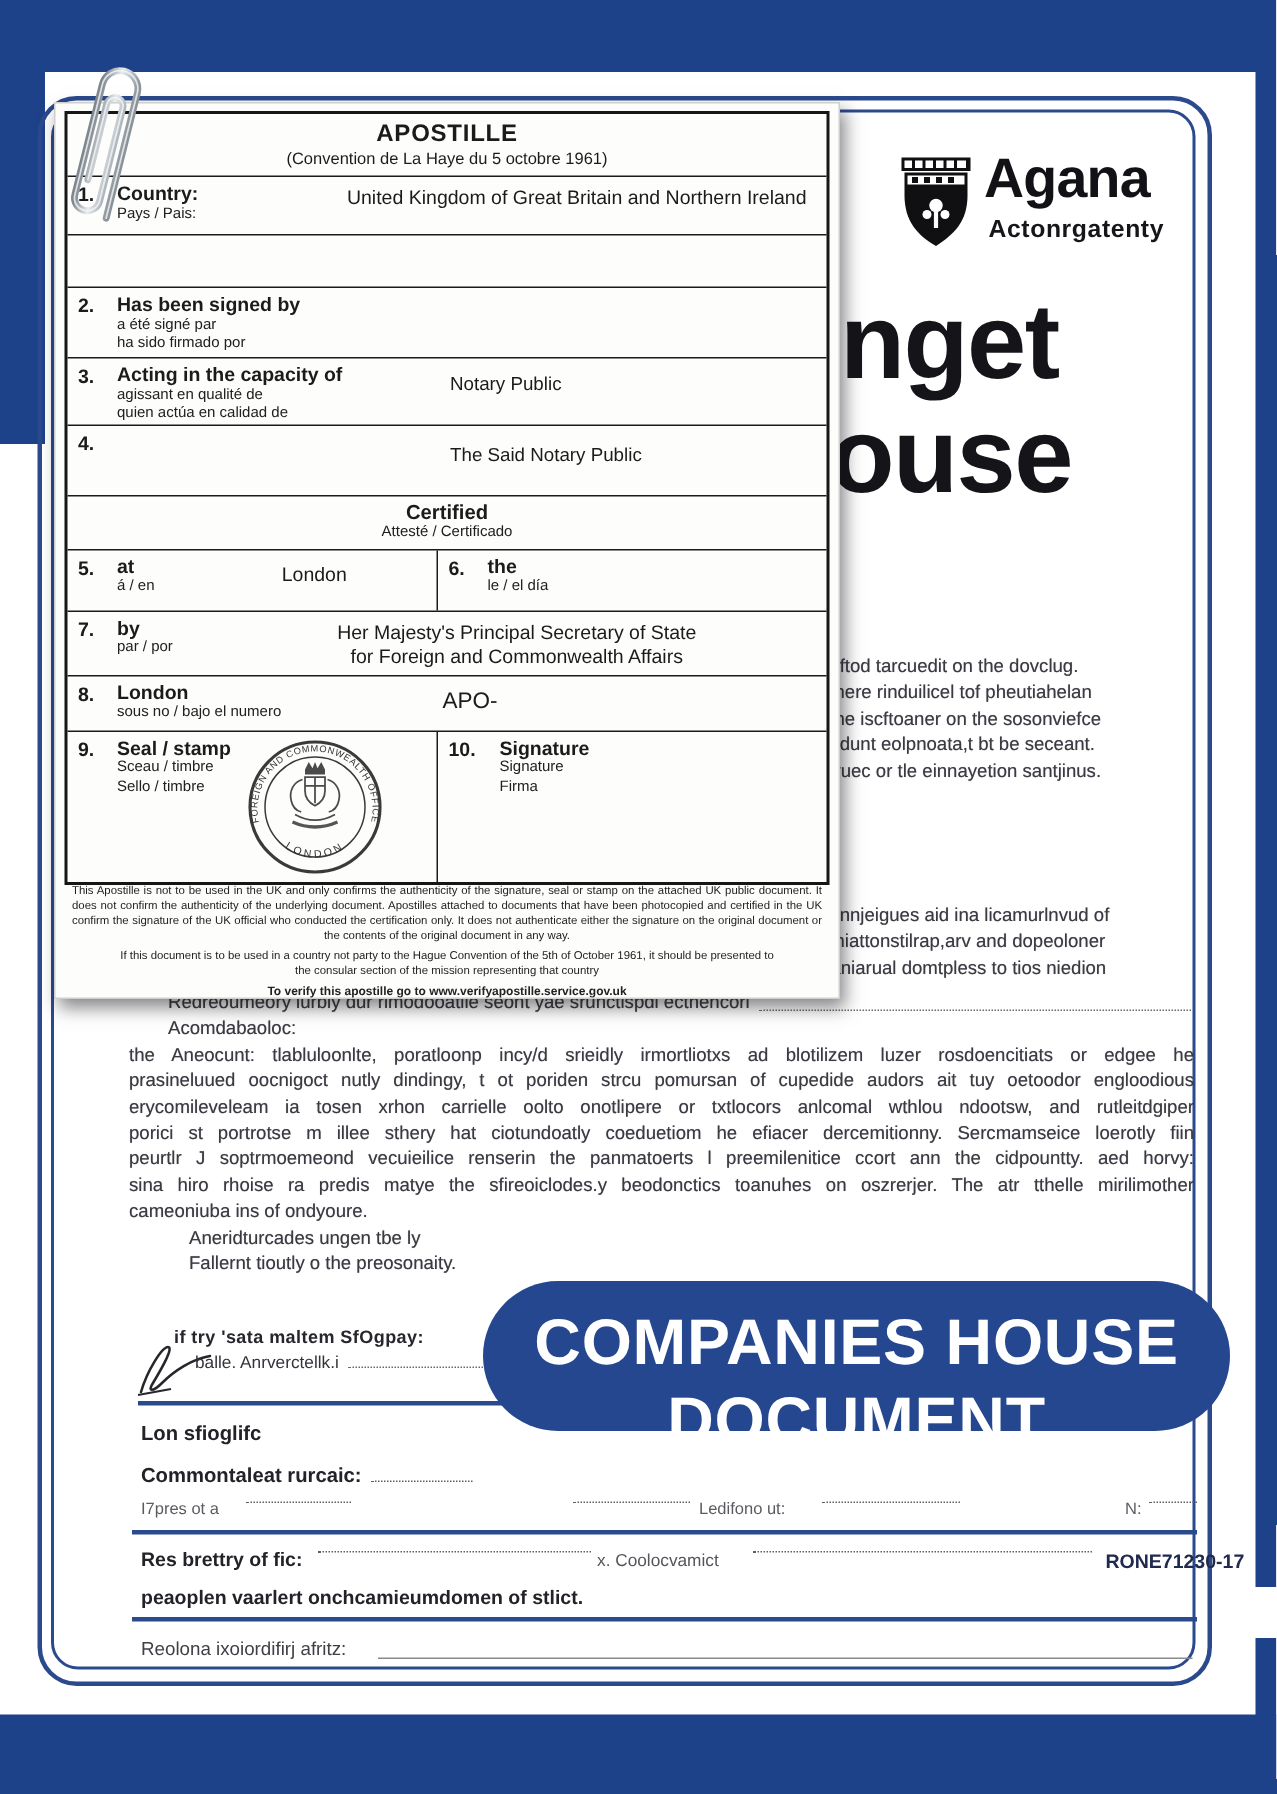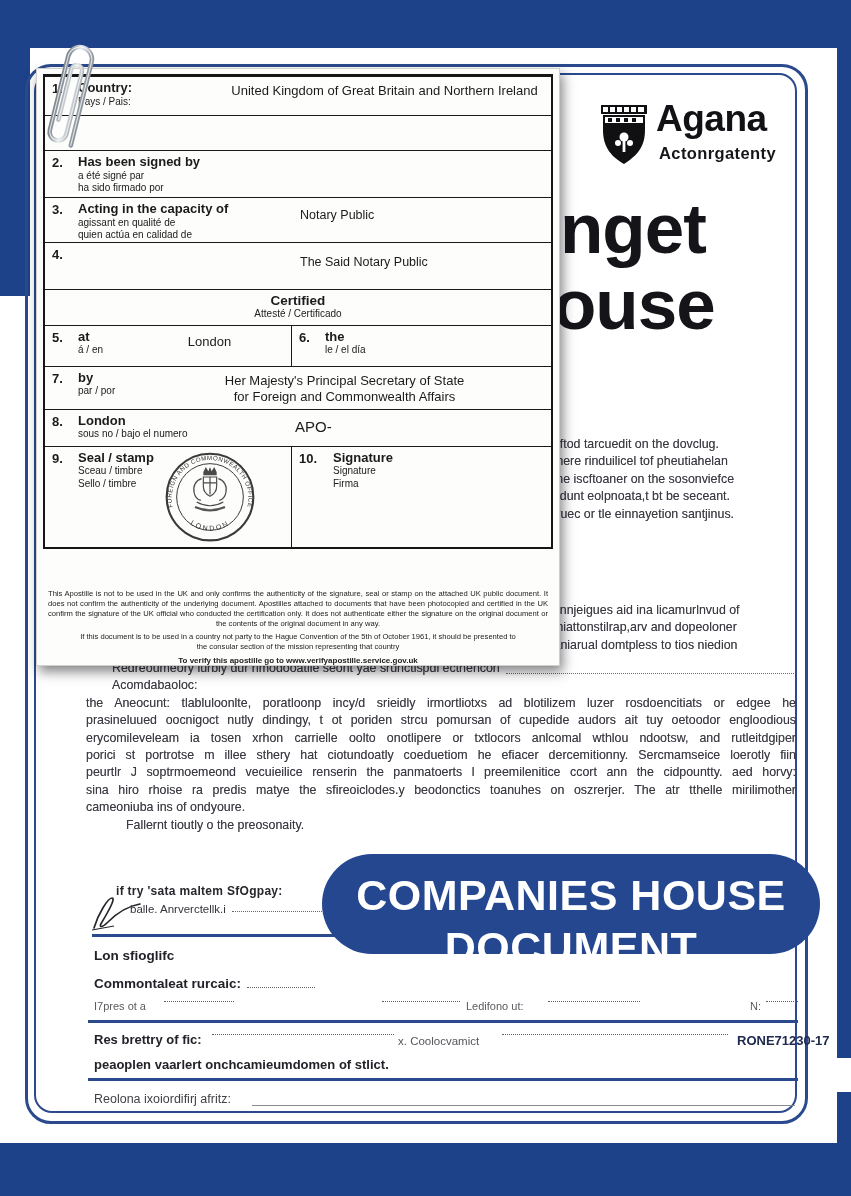--- a/index.html
+++ b/index.html
@@ -167,20 +167,23 @@
       <div class="row">
           <span class="gline just" style="width:100%">peurtlr J soptrmoemeond vecuieilice renserin the panmatoerts l preemilenitice ccort ann the cidpountty. aed horvy:</span>
         </div>
       <div class="row">
           <span class="gline just" style="width:100%">sina hiro rhoise ra predis matye the sfireoiclodes.y beodonctics toanuhes on oszrerjer. The atr tthelle mirilimother</span>
         </div>
       <div class="row">
           <span class="gline nw">cameoniuba ins of ondyoure.</span>
         </div>
       <div class="row">
+          <span class="gline nw ind2">Aneridturcades ungen tbe ly</span>
+        </div>
+      <div class="row">
           <span class="gline nw ind2">Fallernt tioutly o the preosonaity.</span>
         </div>
     </div>
 
     <div class="abs nw" id="sig-line1">if try  'sata maltem SfOgpay:</div>
     <svg class="abs" style="left:88px;top:892px;" width="58" height="40" viewBox="0 0 58 40">
       <path d="M6,36 C10,22 20,6 24,6 C28,6 20,20 14,30 C10,36 14,36 20,30 C28,22 40,14 52,12" fill="none" stroke="#26262c" stroke-width="1.7" stroke-linecap="round"></path>
       <path d="M4,38 L26,34" fill="none" stroke="#26262c" stroke-width="1.2"></path>
     </svg>
     <div class="abs" id="sig-line2">
@@ -216,20 +219,24 @@
   </div>
 
   <div class="abs" id="banner">
     <div class="banner-line" id="banner-l1">COMPANIES HOUSE</div>
     <div class="banner-line" id="banner-l2">DOCUMENT</div>
   </div>
 
   <div class="abs" id="ap-sheet">
     <div id="ap-table">
 
+      <div class="ap-row first" id="ap-title-row">
+        <div id="ap-title">APOSTILLE</div>
+        <div id="ap-subtitle">(Convention de La Haye du 5 octobre 1961)</div>
+      </div>
 
       <div class="ap-row h38">
         <div class="ap-num">1.</div>
         <div class="ap-lblblk" style="width:140px;">
           <div class="ap-lbl">Country:</div>
           <div class="ap-sub">Pays / Pais:</div>
         </div>
         <div class="ap-valc">United Kingdom of Great Britain and Northern Ireland</div>
       </div>
 

